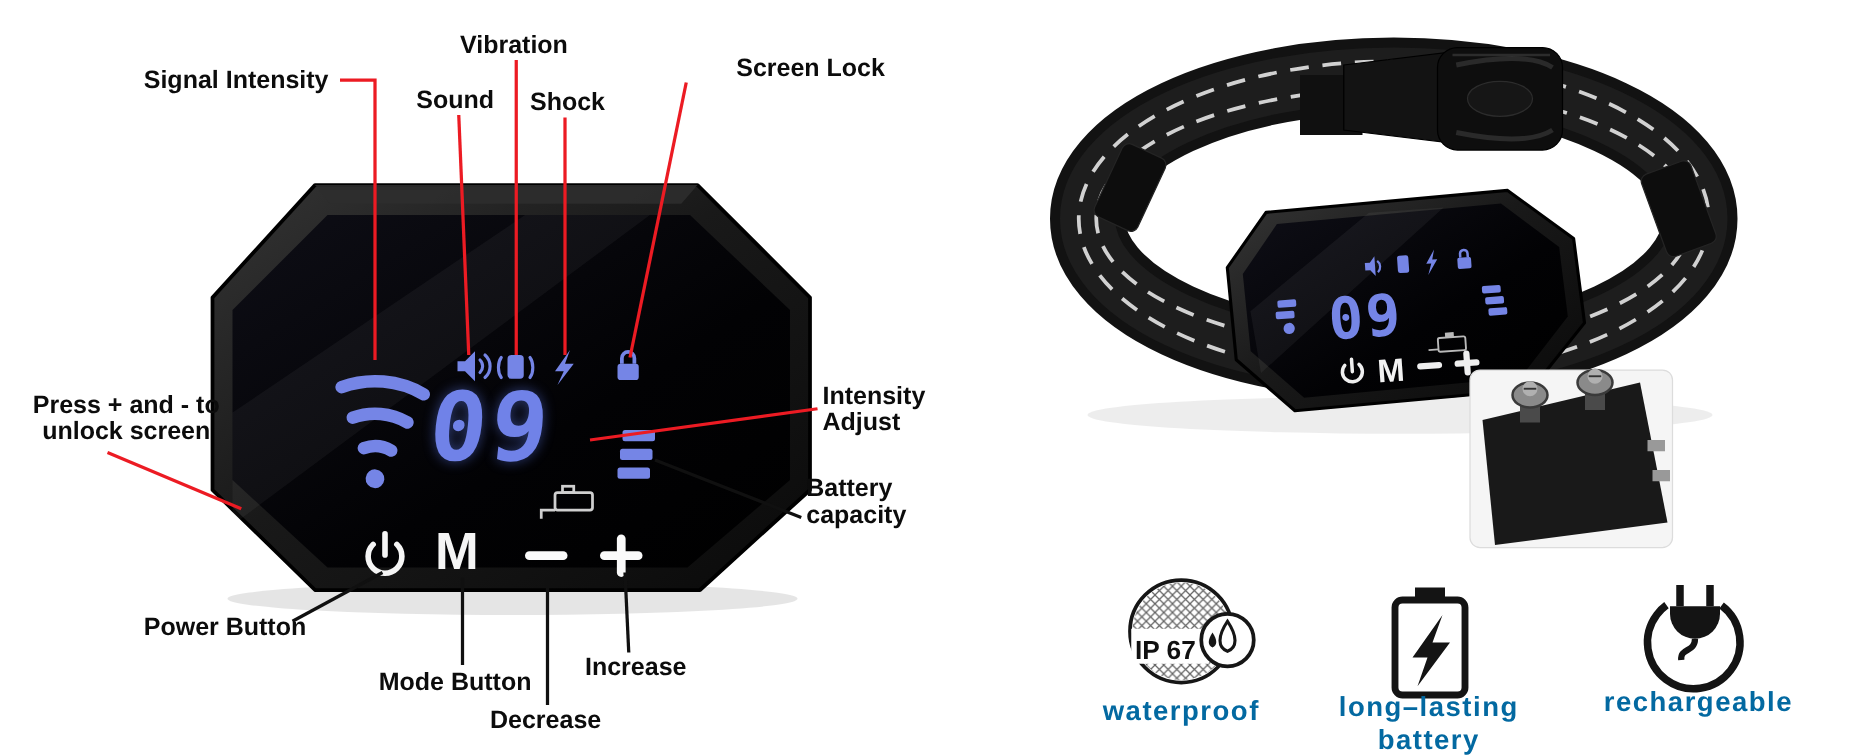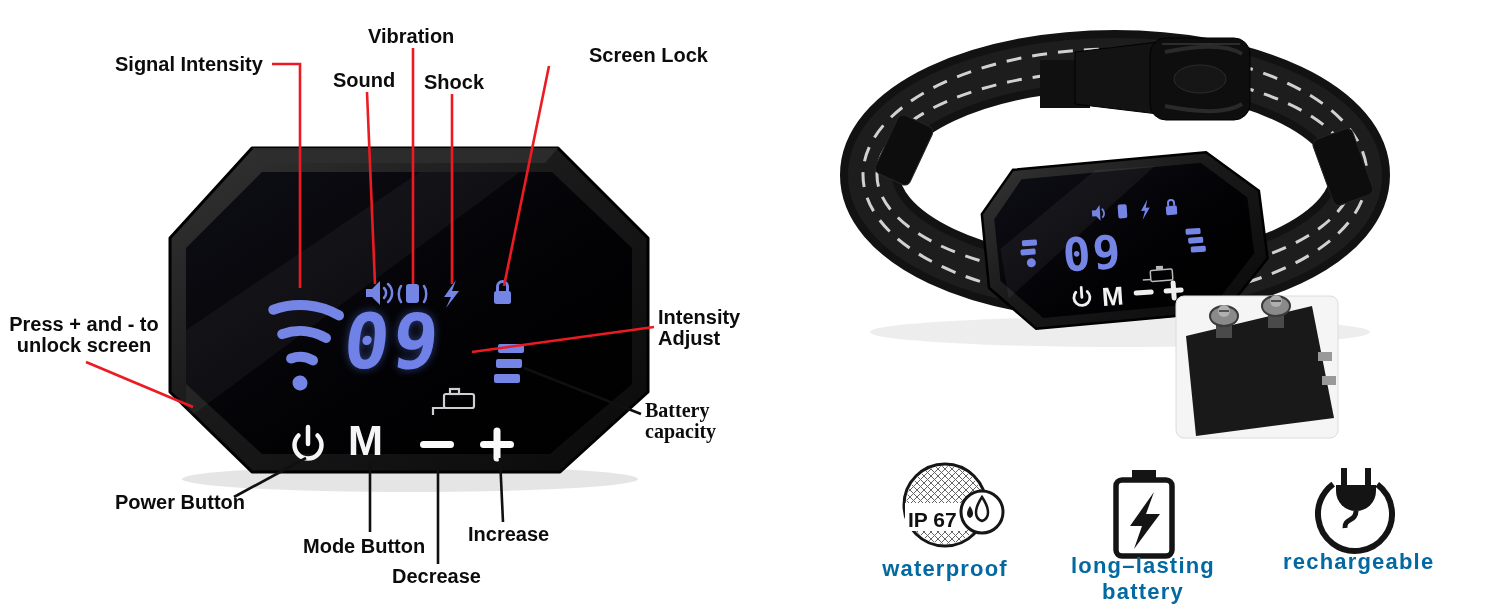--- a/index.html
+++ b/index.html
@@ -1,20 +1,20 @@
 <!DOCTYPE html>
 <html><head>
 <meta charset="utf-8">
 <style>
   html,body{margin:0;padding:0;background:#ffffff;}
   .canvas{position:relative;width:1500px;height:605px;background:#ffffff;overflow:hidden;
           font-family:"Liberation Sans",sans-serif;color:#0d0d0d;}
   .scene{position:absolute;left:0;top:0;}
   .callout{position:absolute;font-weight:700;font-size:20px;line-height:21px;color:#0c0c0c;white-space:nowrap;}
-  .callout.center{text-align:center;white-space:normal;}
+  .callout.center{text-align:center;white-space:normal;padding-left:17px;}
   .lcd-big{position:absolute;left:344px;top:304px;font-family:"DejaVu Sans Mono",monospace;
            font-size:76px;font-weight:700;line-height:1;color:#7082e8;letter-spacing:3px;
            transform:skewX(-6deg);text-shadow:0 0 10px rgba(100,130,255,.45);}
   .mode-big{position:absolute;left:348px;top:420px;font-size:42px;font-weight:700;color:#f5f5f5;line-height:1;}
   .feature-label{position:absolute;font-size:22px;font-weight:600;letter-spacing:1.2px;color:#0369a1;text-align:center;}
   .line-red{stroke:#ec1b23;stroke-width:2.6;fill:none;}
   .line-black{stroke:#101010;stroke-width:2.6;fill:none;}
 </style>
 </head>
 <body>
@@ -234,21 +234,21 @@
 <div class="callout center" style="left:0px;top:314px;width:168px;">
   <div>Press + and - to</div>
   <div>unlock screen</div>
 </div>
 
 <div class="callout" style="left:658px;top:307px;">
   <div>Intensity</div>
   <div>Adjust</div>
 </div>
 
-<div class="callout" style="left:645px;top:400px;font-family:Liberation Serif, serif;">
+<div class="callout" style="left:645px;top:381px;">
   <div>Battery</div>
   <div>capacity</div>
 </div>
 
 <div class="callout" style="left:115px;top:492px;">Power Button</div>
 <div class="callout" style="left:303px;top:536px;">Mode Button</div>
 <div class="callout" style="left:392px;top:566px;">Decrease</div>
 <div class="callout" style="left:468px;top:524px;text-align:center;">Increase</div>
 
 <div class="lcd-big">09</div>

